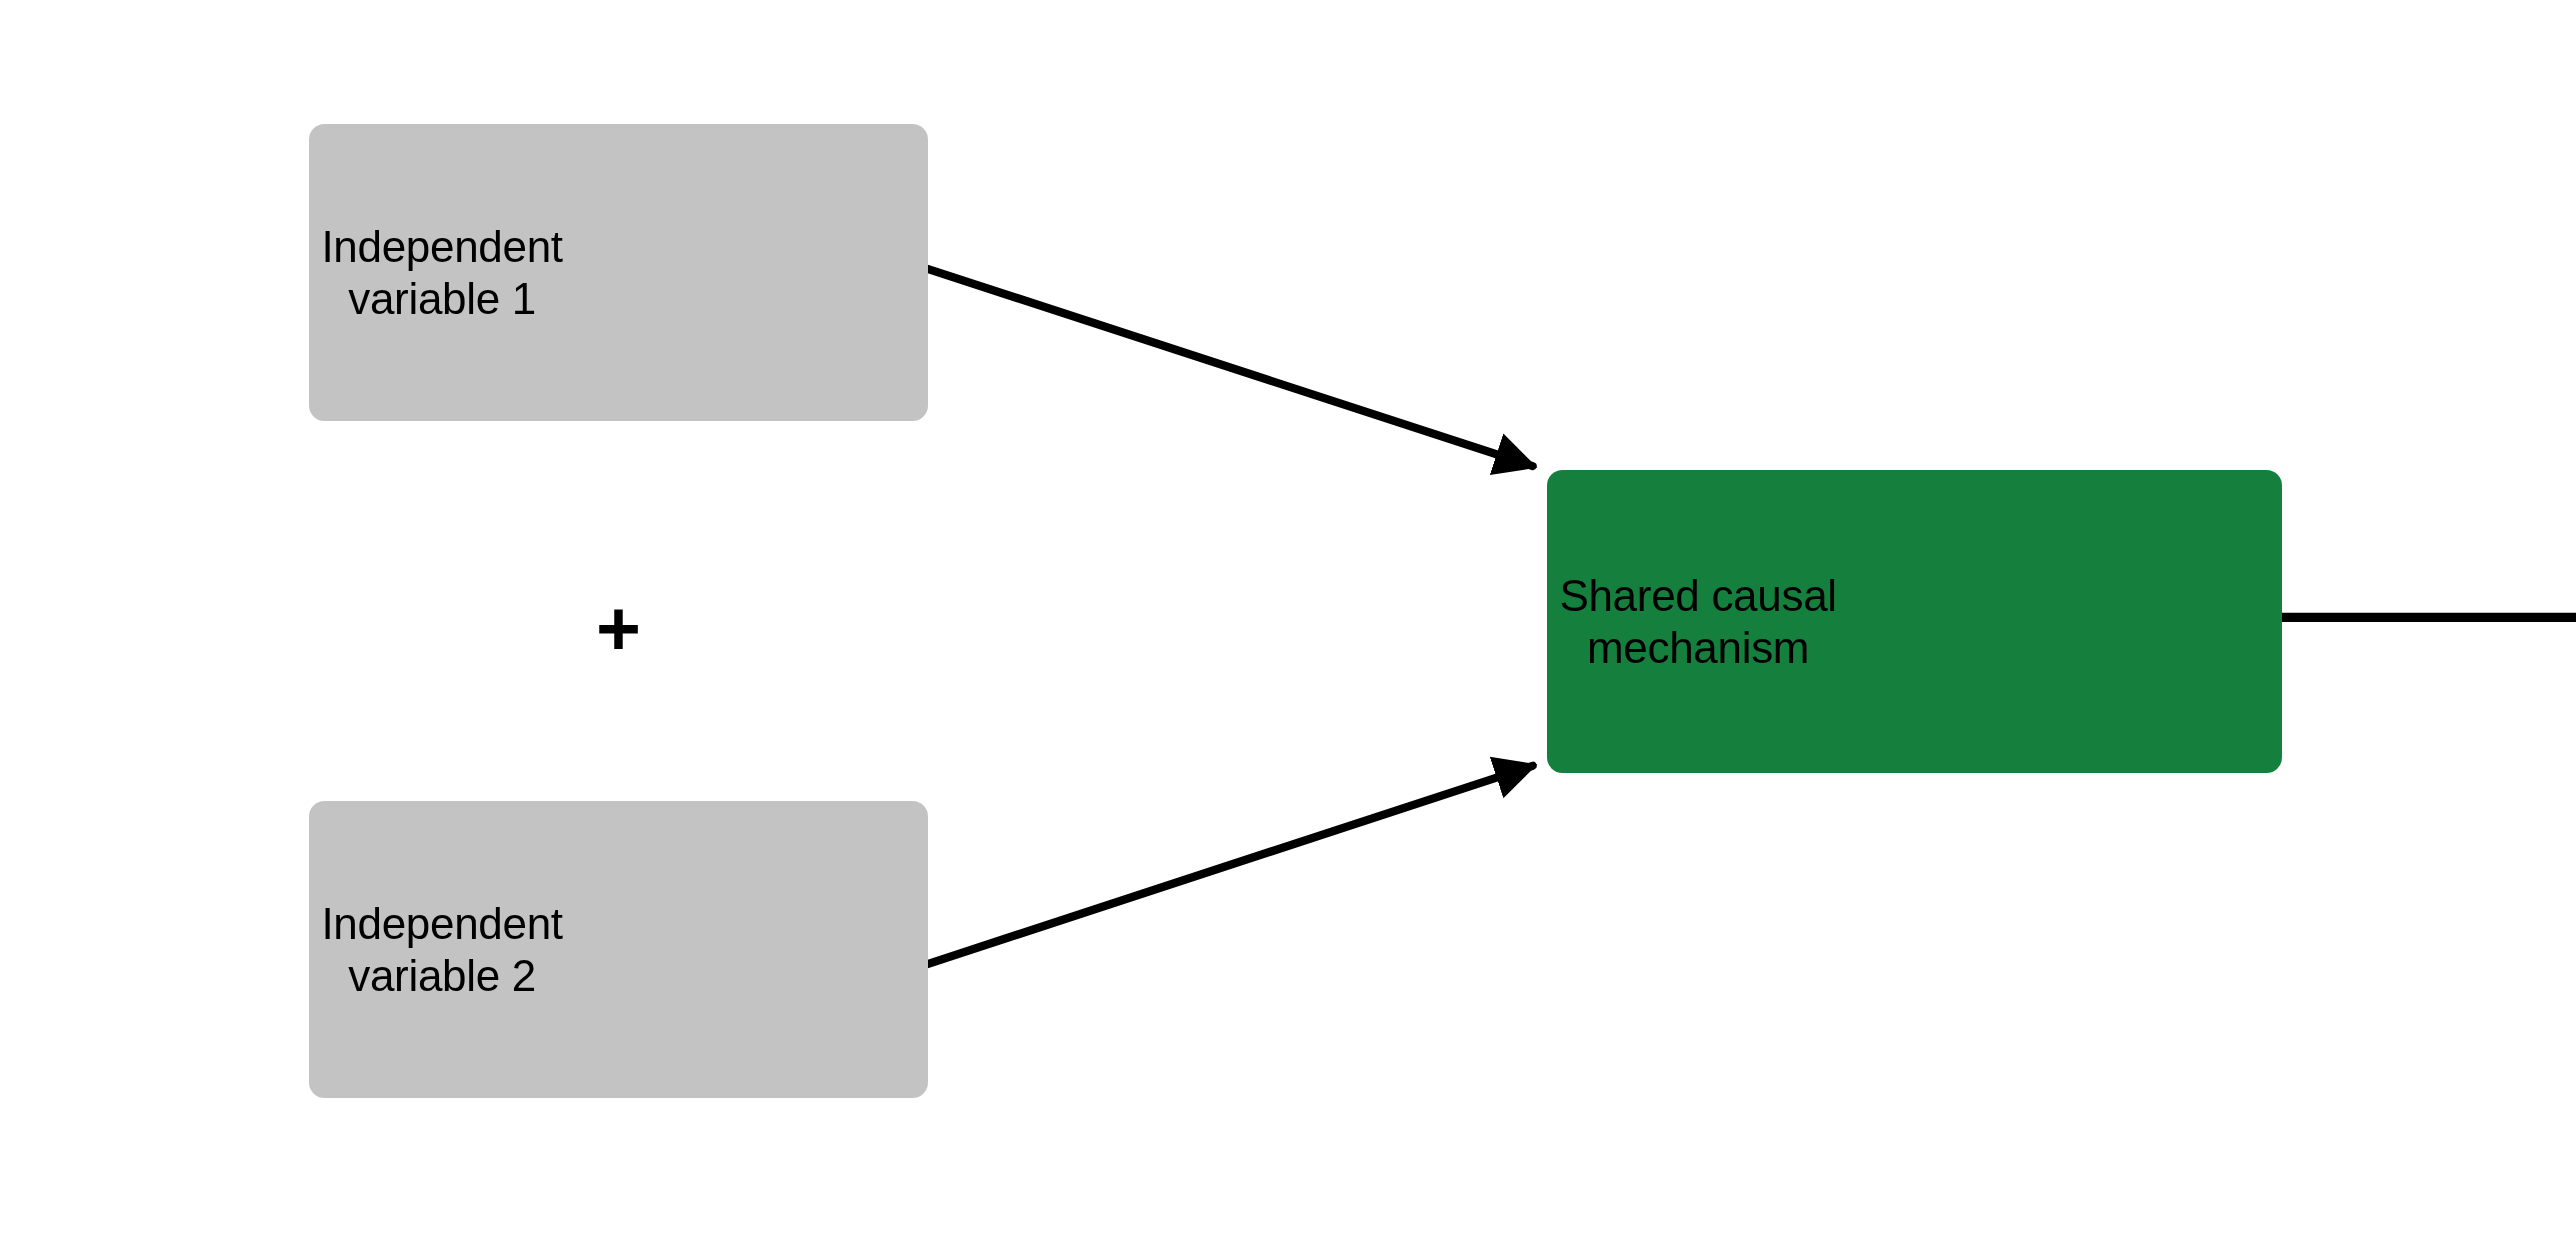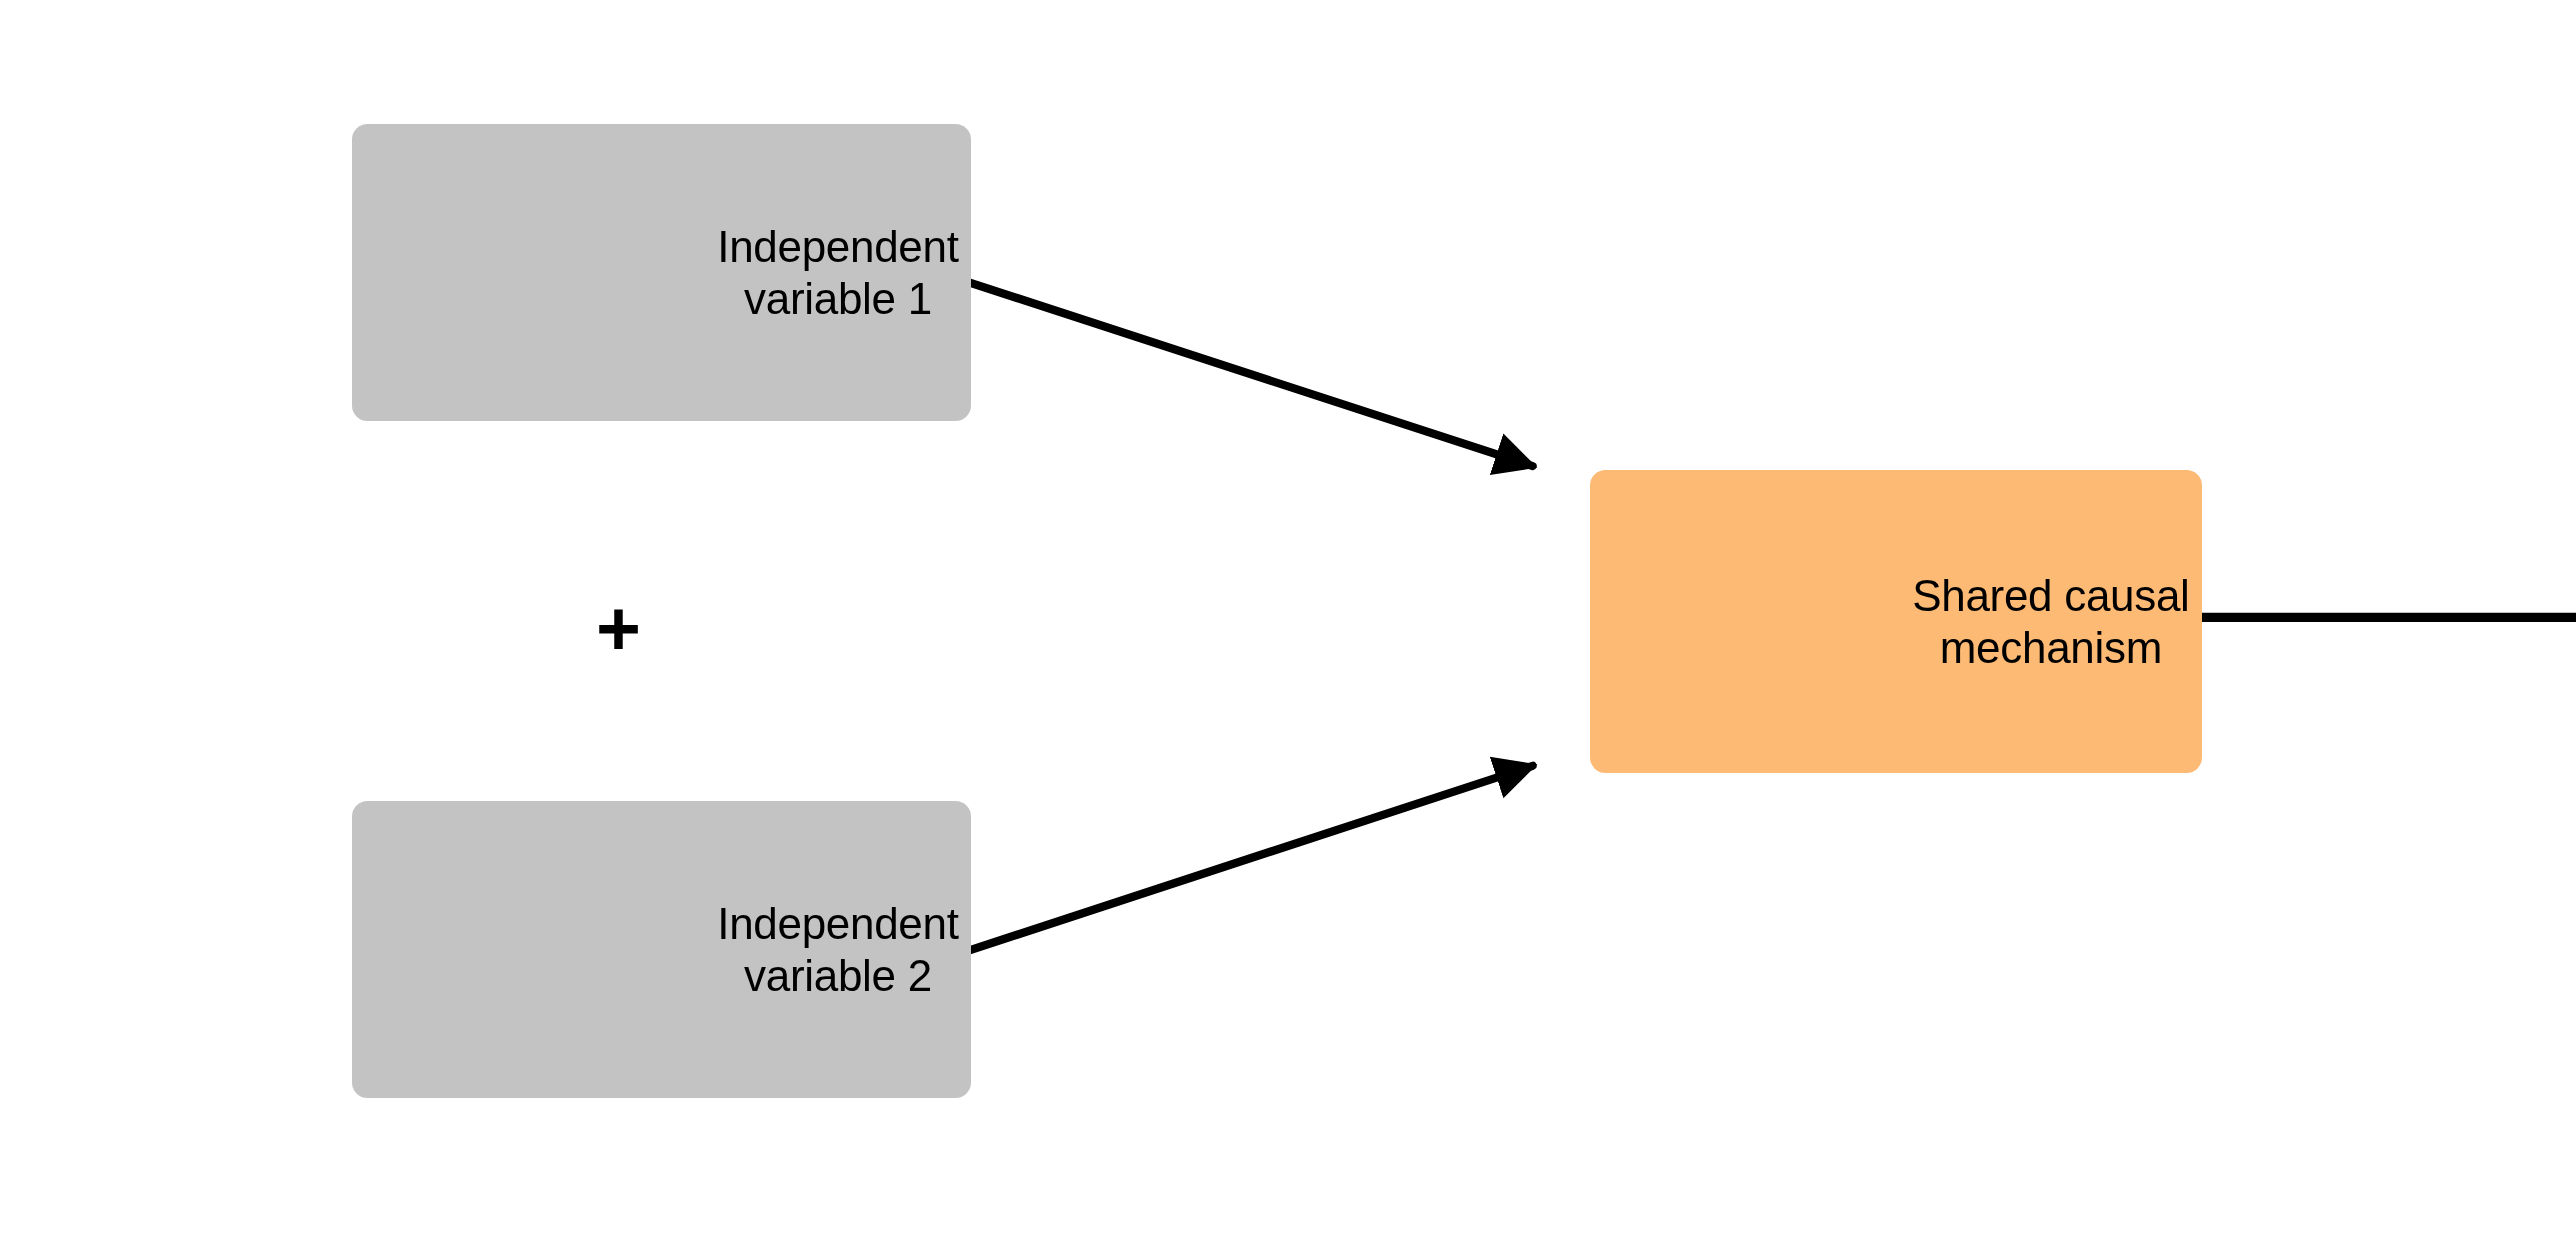--- a/index.html
+++ b/index.html
@@ -15,29 +15,28 @@
     background: #ffffff;
     overflow: hidden;
     font-family: "Liberation Sans", "DejaVu Sans", sans-serif;
   }
   .node {
     position: absolute;
     box-sizing: border-box;
     border-radius: 15.5px;
     display: flex;
     align-items: center;
-    justify-content: flex-end;
+    justify-content: flex-start;
     text-align: center;
     color: #000000;
     font-family: "Liberation Sans", "DejaVu Sans", sans-serif;
     font-size: 44px;
     line-height: 1.17;
     font-weight: 400;
     letter-spacing: -0.3px;
-    margin-left: 43px;
     -webkit-font-smoothing: antialiased;
   }
   .node-label {
     display: block;
     white-space: pre-line;
     padding: 0 12.4px;
   }
   #node-iv1 {
     left: 309px;  top: 124px;  width: 619px; height: 297px;
   }
@@ -92,21 +91,21 @@
   <div class="node" id="node-iv1" style="left: 309px; top: 124px; width: 619px; height: 297px; background: rgb(195, 195, 195); color: rgb(0, 0, 0);">
     <span class="node-label">Independent
 variable 1</span>
   </div>
 
   <div class="node" id="node-iv2" style="left: 309px; top: 801px; width: 619px; height: 297px; background: rgb(195, 195, 195); color: rgb(0, 0, 0);">
     <span class="node-label">Independent
 variable 2</span>
   </div>
 
-  <div class="node" id="node-mech" style="left: 1547px; top: 470px; width: 612px; height: 303px; background: #fdba74; color: rgb(0, 0, 0);">
+  <div class="node" id="node-mech" style="left: 1547px; top: 470px; width: 735px; height: 303px; background: #15803d; color: rgb(0, 0, 0);">
     <span class="node-label">Shared causal
 mechanism</span>
   </div>
 
   <div id="plus-sign">
     <span>+</span>
   </div>
 
 </div>
 

